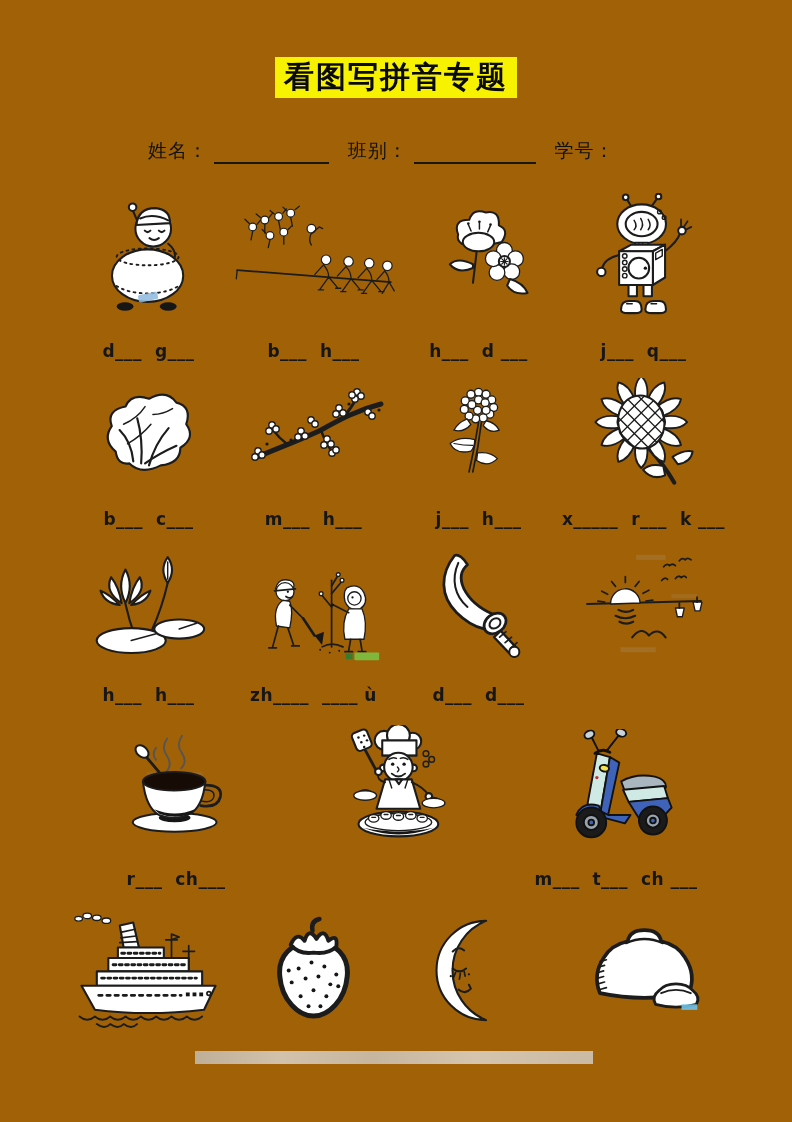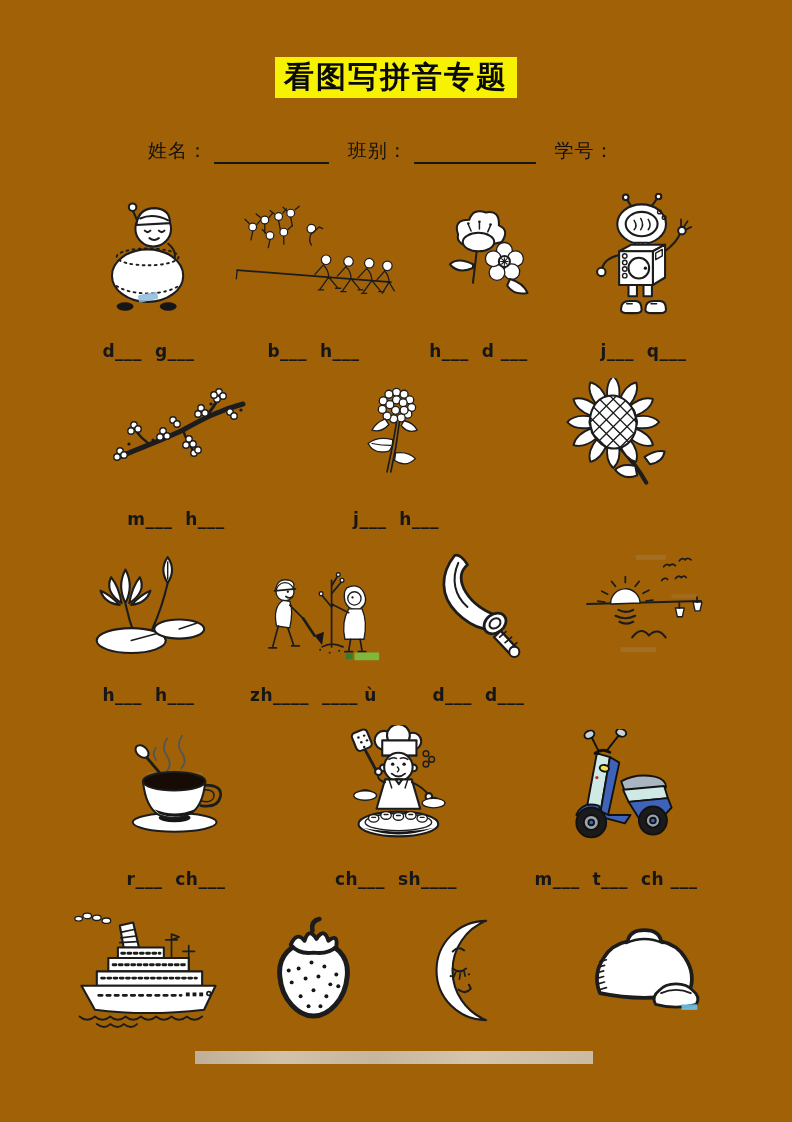--- a/index.html
+++ b/index.html
@@ -187,20 +187,37 @@
               <path d="M38,118 h6 M64,118 h6" style="stroke-width:1.5"></path>
             </g>
           </svg>
         </div>
         <div class="hint">j___  q___</div>
       </div>
     </div>
 
     <div class="row r2">
 
+      <div class="cell">
+        <div class="fig">
+          <svg width="110" height="98" viewBox="0 0 112 100">
+            <g class="s">
+              <path class="w" d="M22,68 Q8,56 18,42 Q12,26 32,22 Q38,8 56,14 Q74,4 84,18 Q100,22 94,40 Q104,54 88,64 Q88,80 68,82 Q48,92 36,80 Q24,82 22,68 Z"></path>
+              <path d="M40,78 Q38,58 26,46"></path>
+              <path d="M48,80 Q50,56 44,34"></path>
+              <path d="M56,82 Q62,60 76,44"></path>
+              <path d="M52,80 Q66,70 84,62"></path>
+              <path class="t" d="M30,40 Q44,34 52,22"></path>
+              <path class="t" d="M60,30 Q70,30 80,24"></path>
+              <path class="t" d="M34,60 Q48,52 58,40"></path>
+            </g>
+          </svg>
+        </div>
+        <div class="hint">b___  c___</div>
+      </div>
 
       <div class="cell">
         <div class="fig">
           <svg width="150" height="100" viewBox="0 0 150 100">
             <g class="t">
               <path d="M142,20 C118,26 100,36 82,46 C64,55 44,62 16,74" style="stroke-width:5"></path>
               <path d="M104,34 Q112,24 118,14" style="stroke-width:3"></path>
               <path d="M82,46 Q86,58 92,66" style="stroke-width:2.4"></path>
               <path d="M48,60 Q40,54 34,46" style="stroke-width:2.4"></path>
               <g class="w1">
@@ -302,20 +319,21 @@
                   </clipPath>
                 <ellipse class="w" cx="0" cy="0" rx="25" ry="29" transform="rotate(-12)"></ellipse>
                 <g clip-path="url(#sfc)" class="t" style="stroke-width:1.5">
                   <path d="M-60,-40 L20,40 M-45,-40 L35,40 M-30,-40 L50,40 M-15,-40 L65,40 M0,-40 L80,40 M-75,-40 L5,40"></path>
                   <path d="M60,-40 L-20,40 M45,-40 L-35,40 M30,-40 L-50,40 M15,-40 L-65,40 M0,-40 L-80,40 M75,-40 L-5,40"></path>
                 </g>
               </g>
             </g>
           </svg>
         </div>
+        <div class="hint">x_____  r___  k ___</div>
       </div>
     </div>
 
     <div class="row r3">
 
       <div class="cell">
         <div class="fig">
           <svg width="119" height="108" viewBox="0 0 124 112">
             <g class="s">
               <path d="M82,32 Q76,58 66,80"></path>
@@ -481,21 +499,20 @@
               <path class="b" d="M36,108 Q73,122 110,108 Q73,116 36,108 Z"></path>
               <ellipse class="w1" cx="47" cy="98" rx="5.5" ry="4"></ellipse>
                 <ellipse class="w1" cx="60" cy="95" rx="5.5" ry="4"></ellipse>
               <ellipse class="w1" cx="73" cy="96" rx="5.5" ry="4"></ellipse>
                 <ellipse class="w1" cx="86" cy="95" rx="5.5" ry="4"></ellipse>
               <ellipse class="w1" cx="98" cy="98" rx="5.5" ry="4"></ellipse>
               <path class="t" d="M45,97 h4 M58,94 h4 M71,95 h4 M84,94 h4 M96,97 h4"></path>
             </g>
           </svg>
         </div>
-        <div class="hint">ch___  sh____</div>
       </div>
 
 
       <div class="cell">
         <div class="fig">
           <svg width="133" height="114" viewBox="0 0 142 122">
             <g style="fill:none;stroke:#111;stroke-width:2;stroke-linecap:round;stroke-linejoin:round">
               <path d="M52,24 L44,8 M60,24 L74,6"></path>
               <ellipse style="fill:#c8d4da" cx="42" cy="6" rx="5.5" ry="4" transform="rotate(-25 42 6)"></ellipse>
               <ellipse style="fill:#c8d4da" cx="76" cy="4" rx="5.5" ry="4" transform="rotate(20 76 4)"></ellipse>

